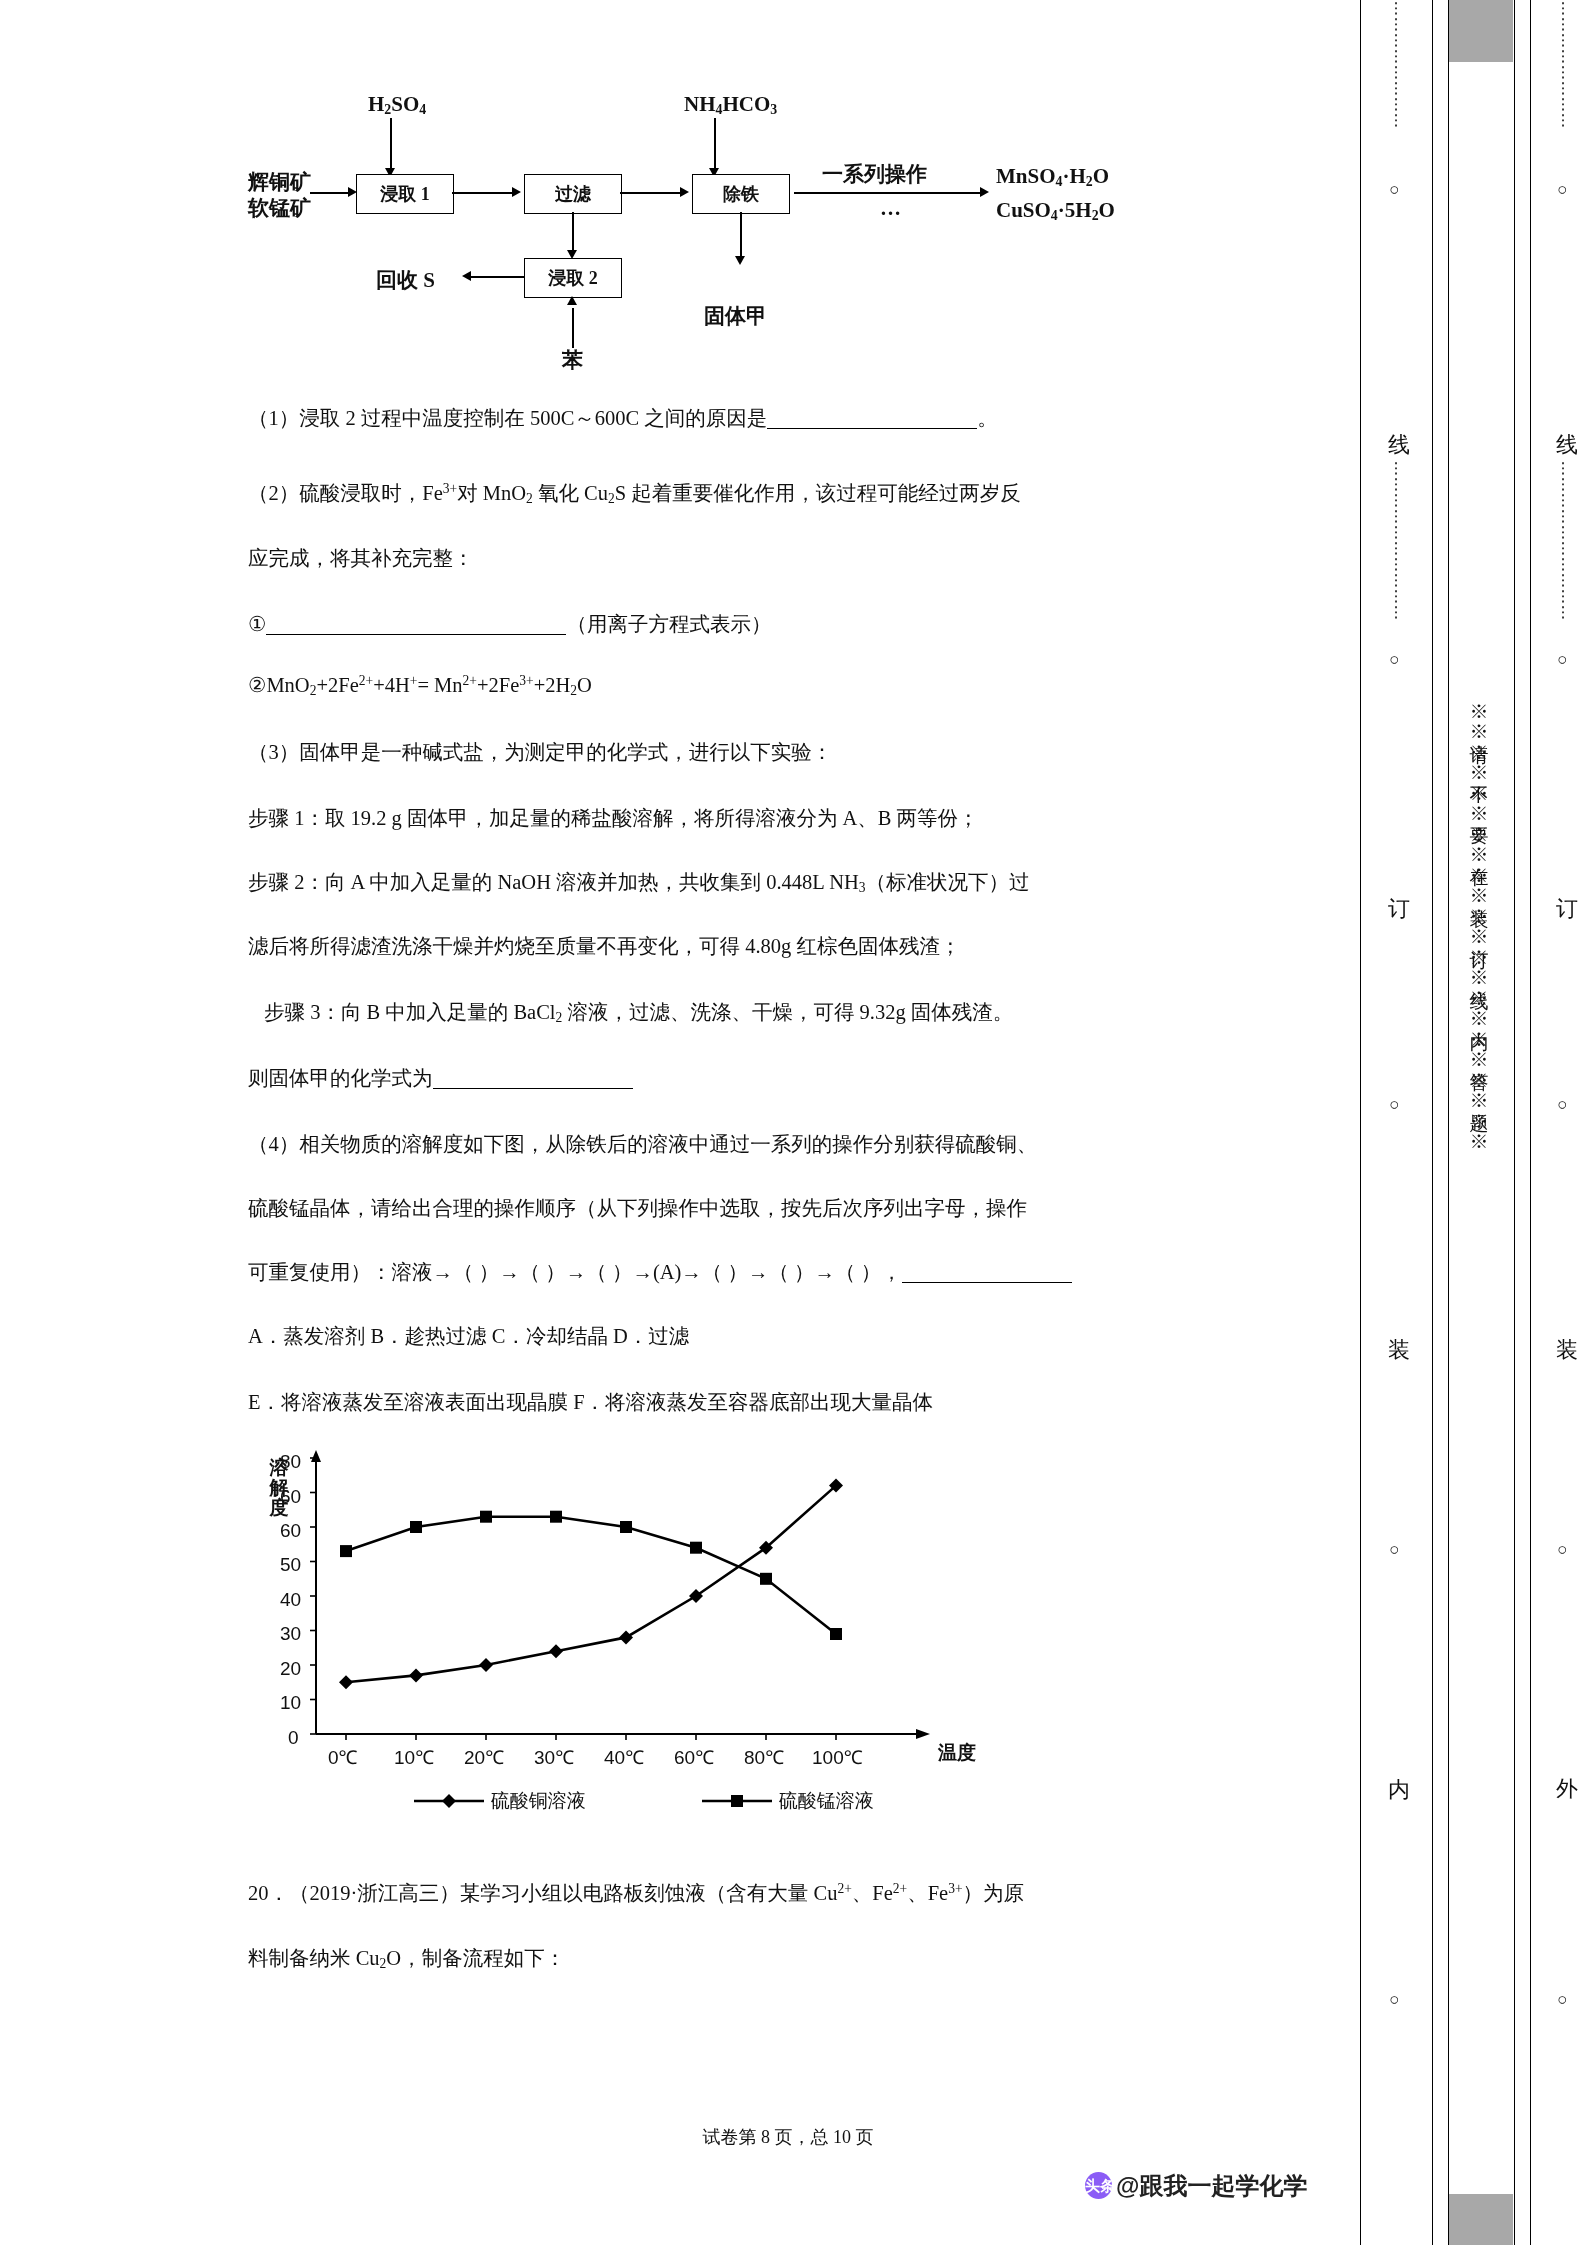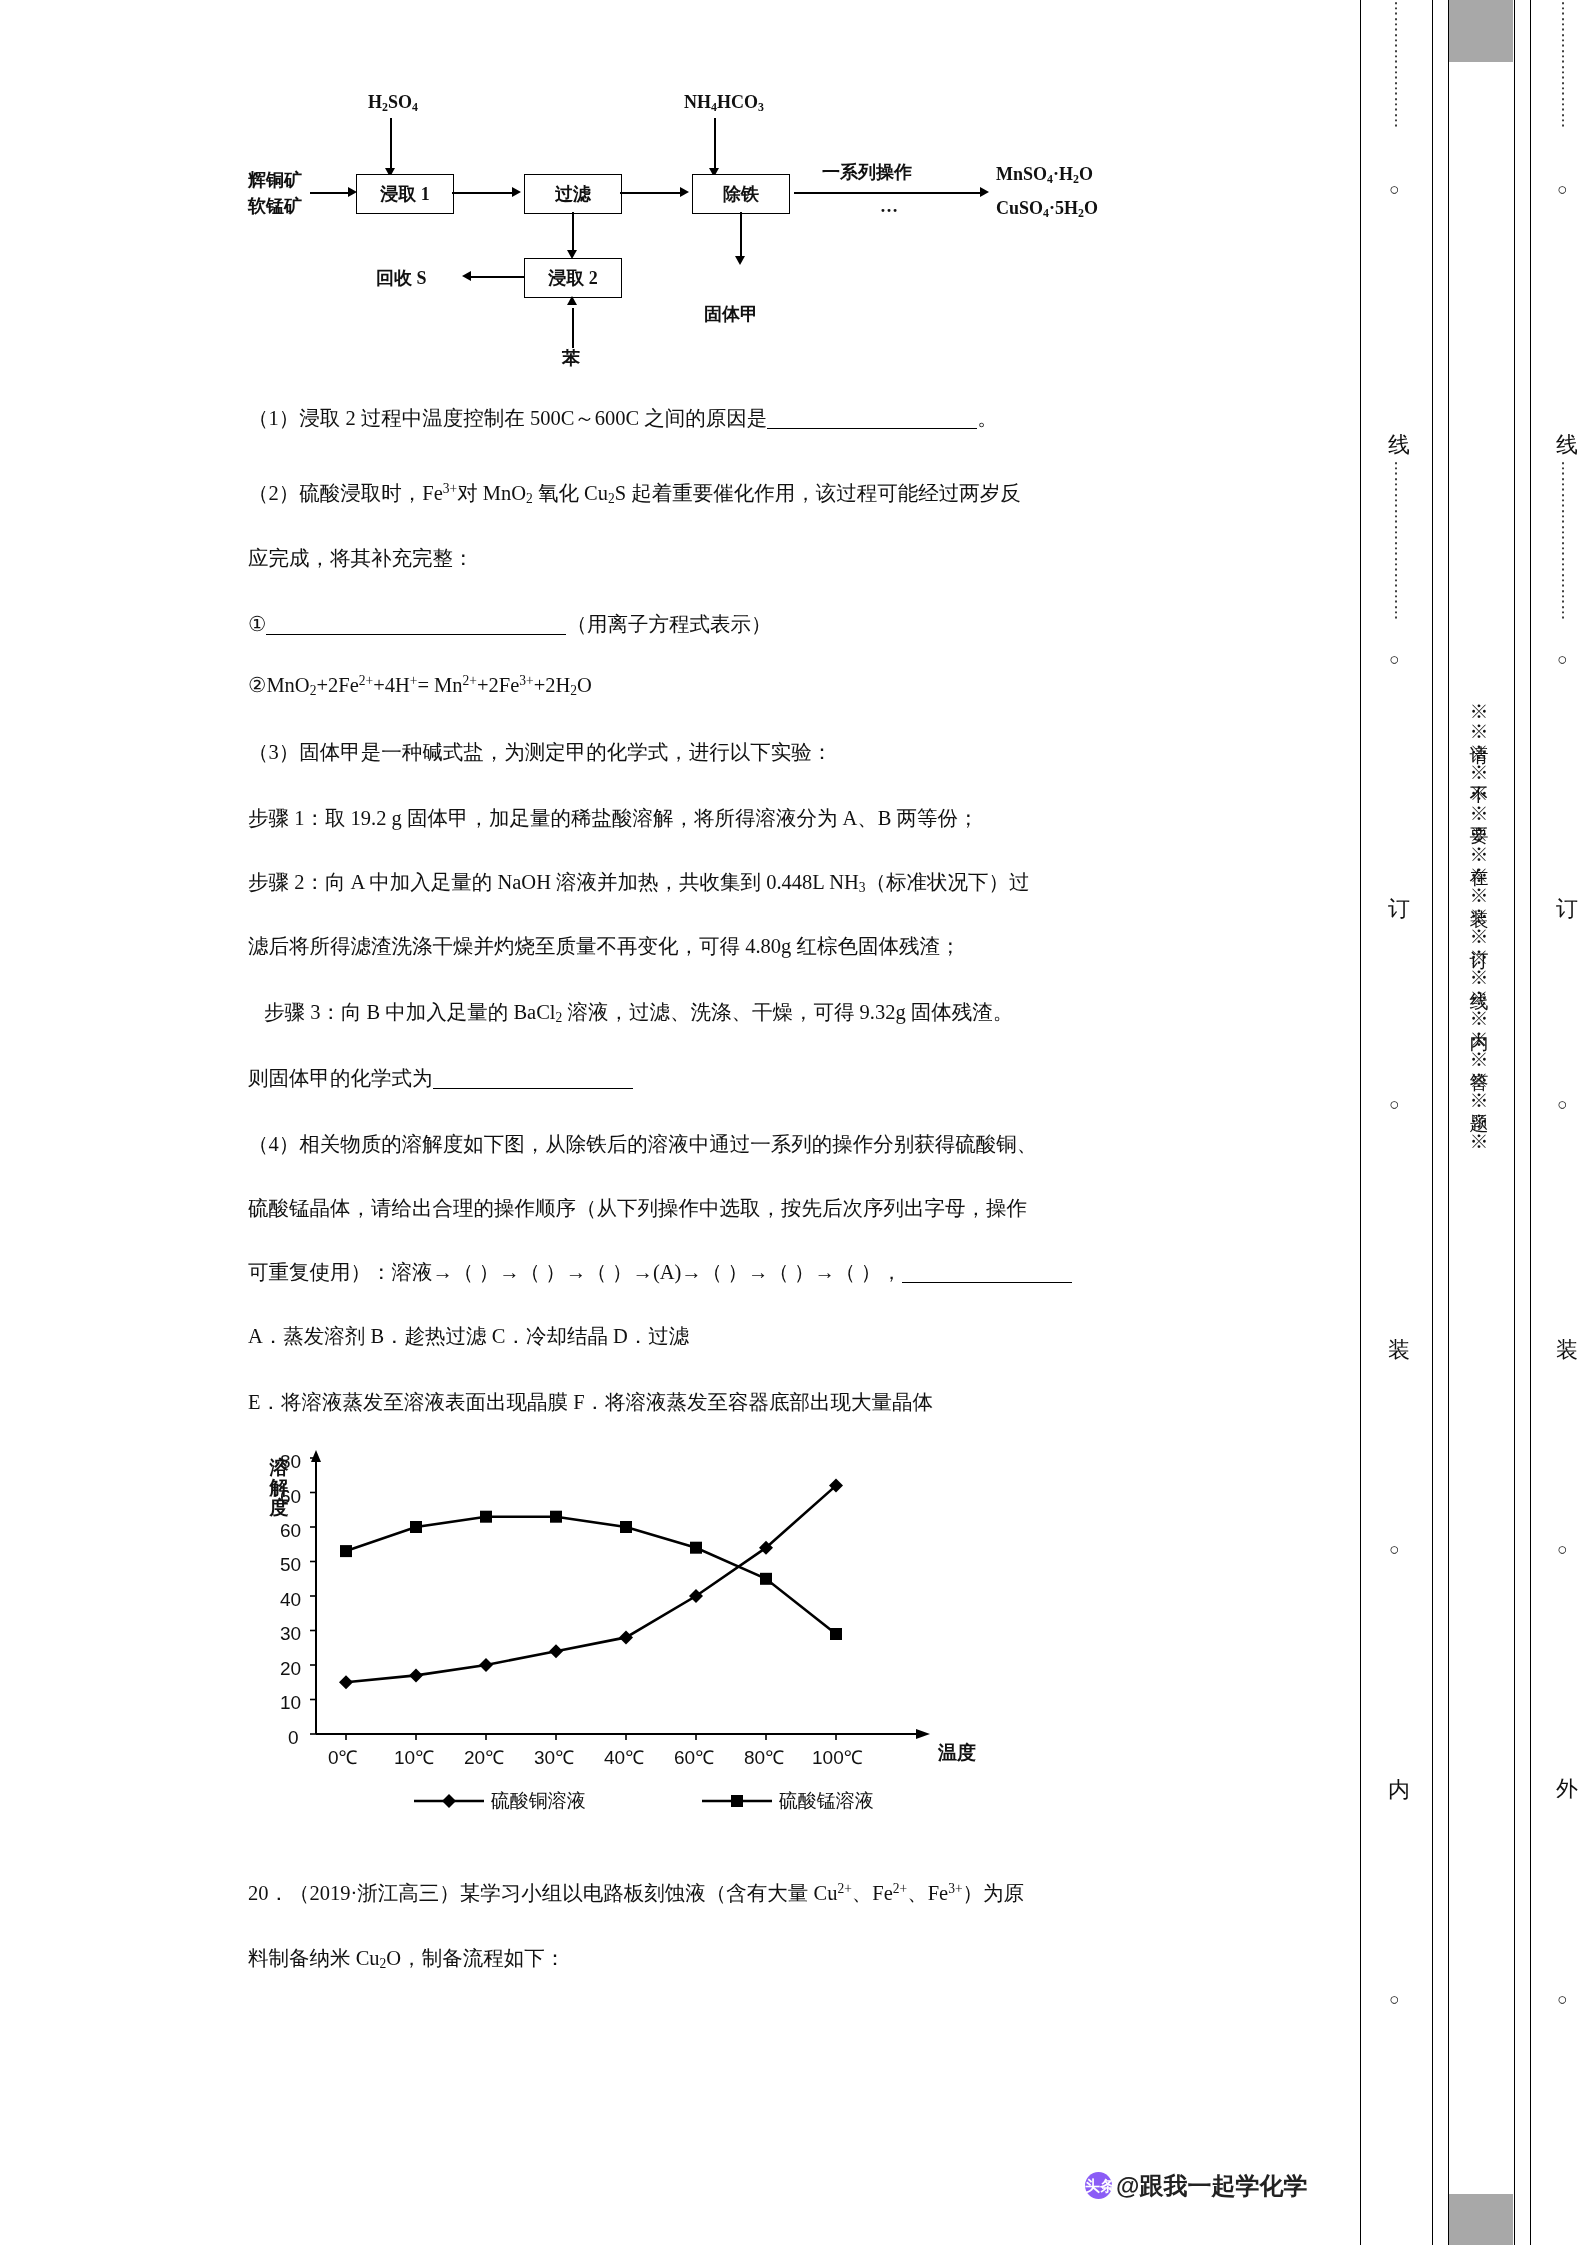--- a/index.html
+++ b/index.html
@@ -14,21 +14,21 @@
   .page{position:absolute;left:0;top:0;width:1587px;height:2245px;}
 
   
   .content{
     position:absolute;
     left:248px; top:0; width:1080px; height:2245px;
   }
 
   
   .flow{position:absolute;left:0px;top:80px;width:1020px;height:260px;font-family:"Liberation Serif",serif;}
-  .flow .lbl{position:absolute;font-size:18px;font-weight:bold;white-space:nowrap;}
+  .flow .lbl{position:absolute;font-size:21px;font-weight:bold;white-space:nowrap;}
   .flow .box{
     position:absolute;border:1.6px solid #000;background:#fff;
     font-size:18px;font-weight:bold;text-align:right;
     display:flex;align-items:center;justify-content:center;white-space:nowrap;
   }
   .flow .hline{position:absolute;height:1.6px;background:#000;}
   .flow .vline{position:absolute;width:1.6px;background:#000;}
   .arrow-r{position:absolute;width:0;height:0;border-top:5px solid transparent;border-bottom:5px solid transparent;border-left:9px solid #000;}
   .arrow-l{position:absolute;width:0;height:0;border-top:5px solid transparent;border-bottom:5px solid transparent;border-right:9px solid #000;}
   .arrow-d{position:absolute;width:0;height:0;border-left:5px solid transparent;border-right:5px solid transparent;border-top:9px solid #000;}
@@ -277,20 +277,21 @@
       </div>
     </div>
 
     <div class="para" style="left:0px;top:1882px;">
       20．（2019·浙江高三）某学习小组以电路板刻蚀液（含有大量 Cu<sup>2+</sup>、Fe<sup>2+</sup>、Fe<sup>3+</sup>）为原
     </div>
     <div class="para" style="left:0px;top:1948px;">
       料制备纳米 Cu<sub>2</sub>O，制备流程如下：
     </div>
 
+    <div class="footer">试卷第 8 页，总 10 页</div>
   </div>
 
   <div class="strip" style="left:1360px;width:227px;">
 
     <div class="strip-line" style="left:0px;"></div>
     <div class="strip-line" style="left:72px;"></div>
     <div class="strip-line" style="left:88px;"></div>
     <div class="strip-line" style="left:154px;"></div>
     <div class="strip-line" style="left:170px;"></div>
 

